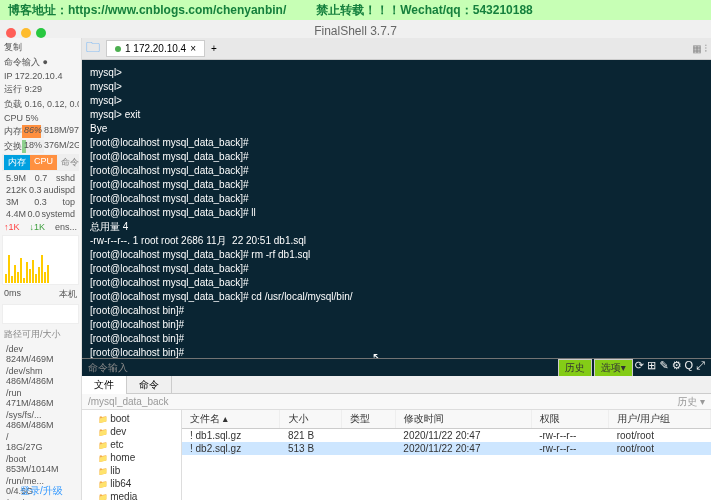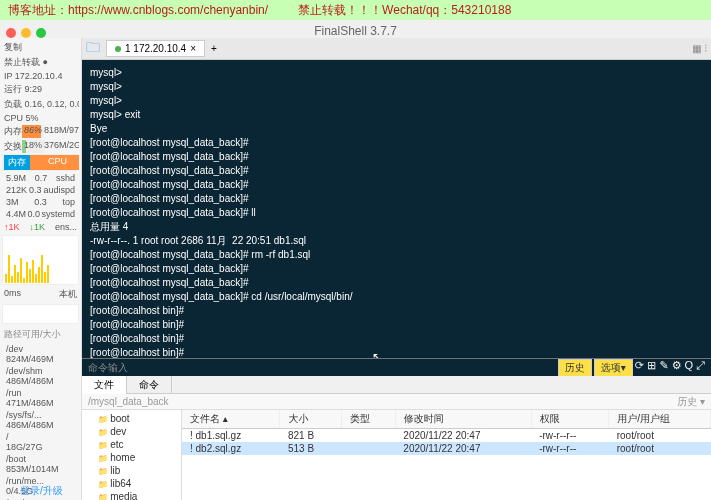--- a/index.html
+++ b/index.html
@@ -1,49 +1,49 @@
 <!DOCTYPE html>
 <html><head>
 <meta charset="utf-8">
 <style>
 * { margin: 0; padding: 0; box-sizing: border-box; font-family: Arial, "Microsoft YaHei", sans-serif; }
 body { width: 711px; height: 500px; background: #f5f5f5; font-size: 10px; overflow: hidden; }
 .banner { background: #c7ffb5; height: 20px; display: flex; align-items: center; padding: 0 8px; gap: 30px; }
-.banner-text { color: #b91c1c; font-weight: normal; font-size: 12px; }
+.banner-text { color: #15803d; font-weight: bold; font-size: 12px; }
 .titlebar { background: #f0f0f0; height: 18px; display: flex; align-items: flex-end; padding: 0 6px; color: #666; font-size: 12px; position: relative; }
 .traffic { display: flex; gap: 5px; }
 .dot { width: 10px; height: 10px; border-radius: 50%; }
 .dot.red { background: #ff5f57; }
 .dot.yellow { background: #febc2e; }
 .dot.green { background: #28c840; }
 .titlebar-title { position: absolute; left: 50%; transform: translateX(-50%); }
 .main { display: flex; height: 462px; }
 .sidebar { width: 82px; background: #f5f5f5; border-right: 1px solid #ddd; padding: 2px; font-size: 9px; color: #555; }
 .sidebar div { padding: 1px 2px; white-space: nowrap; overflow: hidden; }
 .stat-line { display: flex; justify-content: space-between; }
 .sidebar-hdr { background: #eee; display: flex; }
 .tab-score { background: #00a0e0; color: #fff; padding: 1px 4px; }
-.tab-cpu { background: #ff9040; color: #fff; padding: 1px 18px; }
+.tab-cpu { background: #ff9040; color: #fff; padding: 1px 4px; }
 .tab-cmd { color: #888; padding: 1px 4px; }
 .proc-row { display: flex; justify-content: space-between; }
 .chart { height: 50px; background: linear-gradient(to top, #fff 0%, #fff 100%); position: relative; margin: 2px 0; border: 1px solid #eee; }
 .chart-bars { position: absolute; bottom: 0; left: 0; right: 0; height: 100%; display: flex; align-items: flex-end; gap: 1px; }
 .chart-bars span { width: 2px; background: #ffcc00; }
 .disk-hdr { display: flex; color: #888; margin-top: 3px; }
 .disk-row { display: flex; justify-content: space-between; flex-direction: column; }
 .right-pane { flex: 1; display: flex; flex-direction: column; }
 .tabbar { background: #e8e8e8; height: 22px; display: flex; align-items: center; padding: 0 4px; gap: 6px; border-bottom: 1px solid #ccc; }
 .folder-icon { color: #3399ff; font-size: 14px; }
 .tab { background: #fff; border: 1px solid #ccc; padding: 2px 8px; font-size: 10px; display: flex; align-items: center; gap: 4px; }
 .tab .status { width: 6px; height: 6px; border-radius: 50%; background: #4caf50; }
 .terminal { background: #0a2533; color: #fff; flex: 1; padding: 6px 8px; font-family: Consolas, monospace; font-size: 10px; line-height: 14px; overflow: hidden; position: relative; }
 .terminal .line { white-space: pre; }
 .cmd-input-bar { background: #0a2533; border-top: 1px solid #737373; height: 18px; display: flex; align-items: center; padding: 0 6px; color: #888; font-size: 10px; }
 .cmd-input-bar .right-btns { margin-left: auto; display: flex; gap: 2px; }
-.cmd-input-bar .btn { background: #fde047; color: #333; padding: 1px 6px; border: 1px solid #ccc; font-size: 10px; }
+.cmd-input-bar .btn { background: #84cc16; color: #333; padding: 1px 6px; border: 1px solid #ccc; font-size: 10px; }
 .icon-row { display: flex; gap: 4px; color: #f0f0f0; font-size: 11px; }
 .file-tabs { background: #f0f0f0; border-bottom: 1px solid #ccc; height: 18px; display: flex; align-items: center; }
 .file-tab { padding: 2px 12px; border-right: 1px solid #ccc; font-size: 10px; }
 .file-tab.active { background: #fff; }
 .path-bar { background: #f8f8f8; height: 16px; display: flex; align-items: center; padding: 0 6px; color: #999; font-size: 10px; border-bottom: 1px solid #ddd; }
 .path-bar .hist { margin-left: auto; }
 .file-browser { display: flex; height: 90px; background: #fff; }
 .dir-tree { width: 100px; border-right: 1px solid #ddd; padding: 2px; font-size: 10px; overflow: hidden; }
 .dir-tree div { padding: 1px 2px 1px 14px; color: #333; }
 .dir-tree .folder::before { content: "📁 "; font-size: 8px; }
@@ -71,21 +71,21 @@
     <div class="dot red"></div>
     <div class="dot yellow"></div>
     <div class="dot green"></div>
   </div>
   <span class="titlebar-title">FinalShell 3.7.7</span>
 </div>
 
 <div class="main">
   <div class="sidebar">
     <div>复制</div>
-    <div>禁止转载 ●</div>
+    <div>命令输入 ●</div>
     <div>IP 172.20.10.4</div>
     <div>运行 9:29</div>
     <div>负载 0.16, 0.12, 0.07</div>
     <div>CPU  5%</div>
     <div class="stat-line">
       <span>内存</span>
       <span class="pct-bar pct86">86%</span>
       <span>818M/972M</span>
     </div>
     <div class="stat-line">

